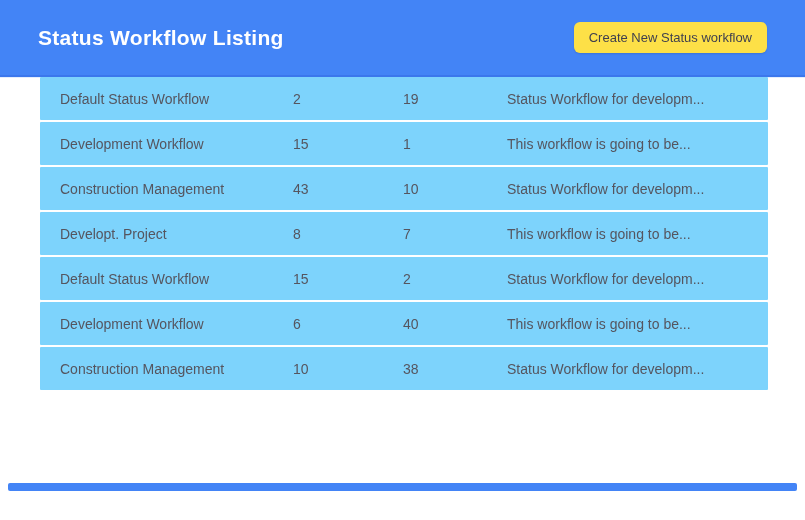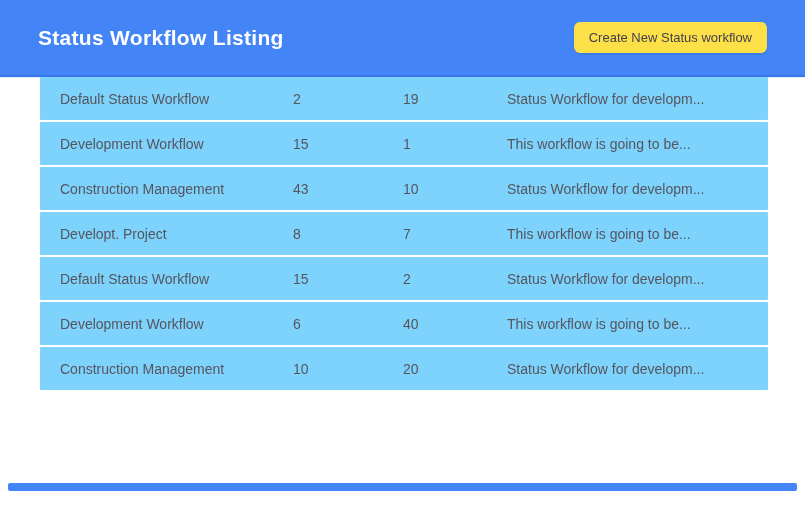--- a/index.html
+++ b/index.html
@@ -137,21 +137,21 @@
     <div class="grid-row trow">
       <div class="cell">Development Workflow</div>
       <div class="cell">6</div>
       <div class="cell">40</div>
       <div class="cell">This workflow is going to be...</div>
     </div>
 
     <div class="grid-row trow">
       <div class="cell">Construction Management</div>
       <div class="cell">10</div>
-      <div class="cell">20</div>
+      <div class="cell">38</div>
       <div class="cell">Status Workflow for developm...</div>
     </div>
 
   </div>
 
   <div class="footer-bar"></div>
 
 </div>
 
 </body></html>

